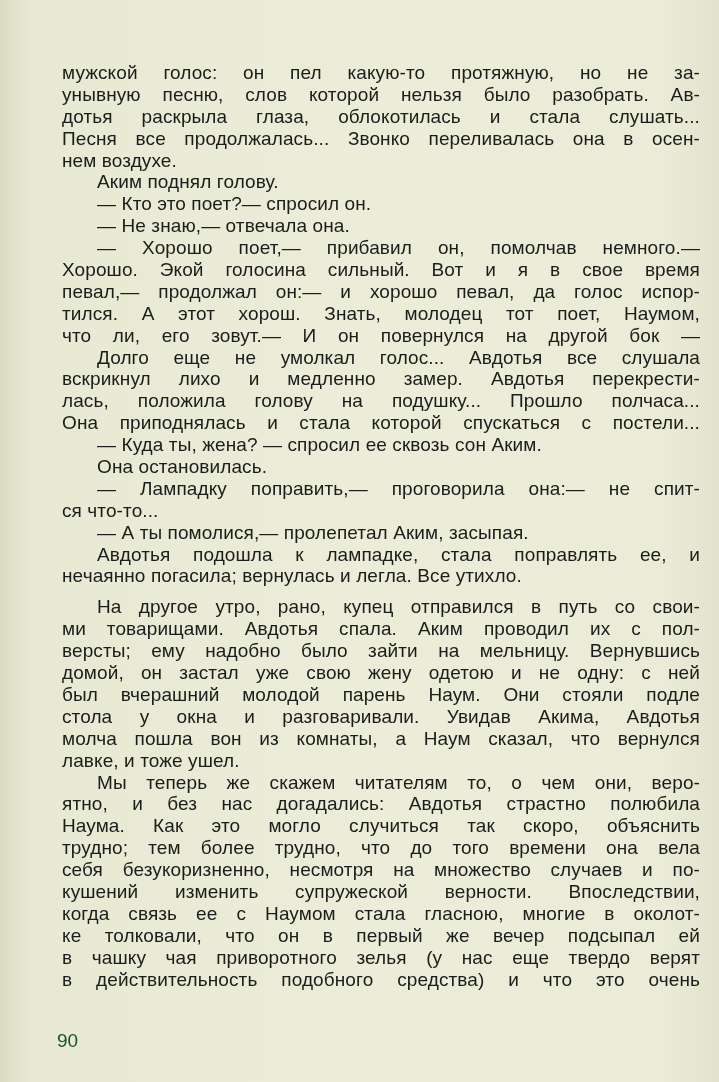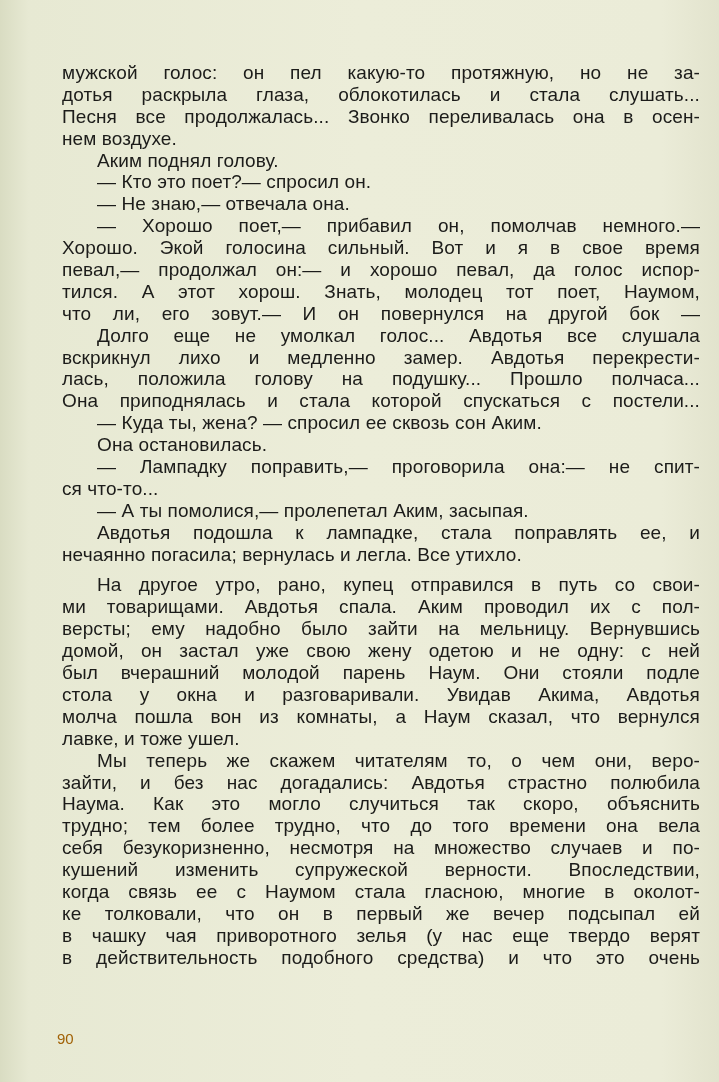--- a/index.html
+++ b/index.html
@@ -16,28 +16,29 @@
     white-space:nowrap;
     text-align:justify; text-align-last:justify;
     transform-origin:left center;
     letter-spacing:0.1px;
   }
   .line.indent { padding-left:35px; }
   .line.last { text-align-last:left; }
   .gap { height:9px; }
   .page-number {
     position:absolute; left:57px; top:1030px;
-    font-size:15px; color:#a16207;
+    font-size:19px; color:#14532d;
   }
 </style>
 </head>
 <body>
 
 <div class="page" id="page">
     <div class="line" style="">мужской голос: он пел какую-то протяжную, но не за-</div>
+    <div class="line" style="">унывную песню, слов которой нельзя было разобрать. Ав-</div>
     <div class="line" style="">дотья раскрыла глаза, облокотилась и стала слушать...</div>
     <div class="line" style="">Песня все продолжалась... Звонко переливалась она в осен-</div>
     <div class="line last" style="">нем воздухе.</div>
     <div class="line indent last" style="">Аким поднял голову.</div>
     <div class="line indent last" style="">— Кто это поет?— спросил он.</div>
     <div class="line indent last" style="">— Не знаю,— отвечала она.</div>
     <div class="line indent" style="">— Хорошо поет,— прибавил он, помолчав немного.—</div>
     <div class="line" style="">Хорошо. Экой голосина сильный. Вот и я в свое время</div>
     <div class="line" style="">певал,— продолжал он:— и хорошо певал, да голос испор-</div>
     <div class="line" style="">тился. А этот хорош. Знать, молодец тот поет, Наумом,</div>
@@ -56,21 +57,21 @@
     <div class="gap"></div>
     <div class="line indent" style="">На другое утро, рано, купец отправился в путь со свои-</div>
     <div class="line" style="">ми товарищами. Авдотья спала. Аким проводил их с пол-</div>
     <div class="line" style="">версты; ему надобно было зайти на мельницу. Вернувшись</div>
     <div class="line" style="">домой, он застал уже свою жену одетою и не одну: с ней</div>
     <div class="line" style="">был вчерашний молодой парень Наум. Они стояли подле</div>
     <div class="line" style="">стола у окна и разговаривали. Увидав Акима, Авдотья</div>
     <div class="line" style="">молча пошла вон из комнаты, а Наум сказал, что вернулся</div>
     <div class="line last" style="">лавке, и тоже ушел.</div>
     <div class="line indent" style="">Мы теперь же скажем читателям то, о чем они, веро-</div>
-    <div class="line" style="">зайти, и без нас догадались: Авдотья страстно полюбила</div>
+    <div class="line" style="">ятно, и без нас догадались: Авдотья страстно полюбила</div>
     <div class="line" style="">Наума. Как это могло случиться так скоро, объяснить</div>
     <div class="line" style="">трудно; тем более трудно, что до того времени она вела</div>
     <div class="line" style="">себя безукоризненно, несмотря на множество случаев и по-</div>
     <div class="line" style="">кушений изменить супружеской верности. Впоследствии,</div>
     <div class="line" style="">когда связь ее с Наумом стала гласною, многие в околот-</div>
     <div class="line" style="">ке толковали, что он в первый же вечер подсыпал ей</div>
     <div class="line" style="">в чашку чая приворотного зелья (у нас еще твердо верят</div>
     <div class="line" style="">в действительность подобного средства) и что это очень</div>
   </div>
 <div class="page-number">90</div>

